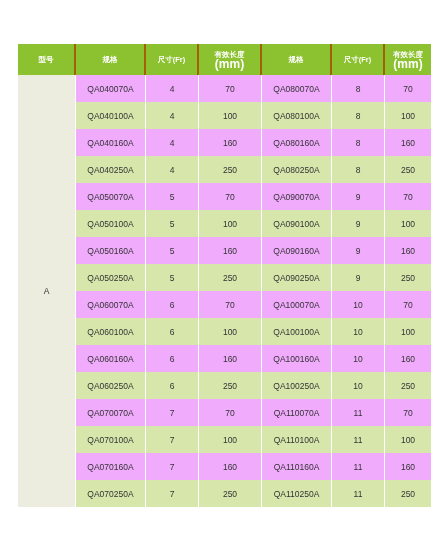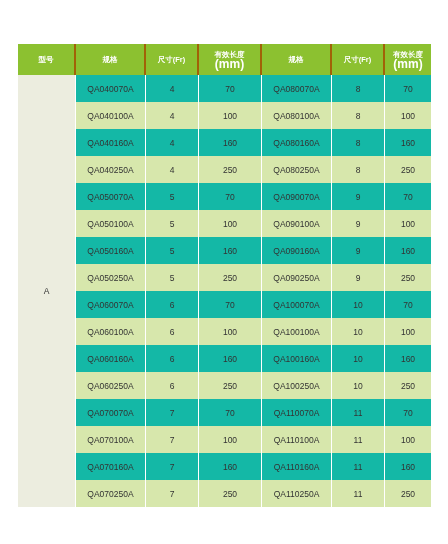--- a/index.html
+++ b/index.html
@@ -99,21 +99,21 @@
     background: #eceddf;
     color: #333333;
     font-size: 11px;
     font-weight: 400;
     text-align: center;
     vertical-align: middle;
     border-right: 1px solid #ffffff;
   }
 
   
-  tr.row-odd  td:not(.group-cell) { background: #14b8a6; }
+  tr.row-odd  td:not(.group-cell) { background: #f0abfc; }
   tr.row-even td:not(.group-cell) { background: #d7e7ac; }
 
   
   col.c-group { width: 58px; }
   col.c-model { width: 70px; }
   col.c-size  { width: 53px; }
   col.c-len   { width: 63px; }
   col.c-model2{ width: 70px; }
   col.c-size2 { width: 53px; }
   col.c-len2  { width: 46px; }

